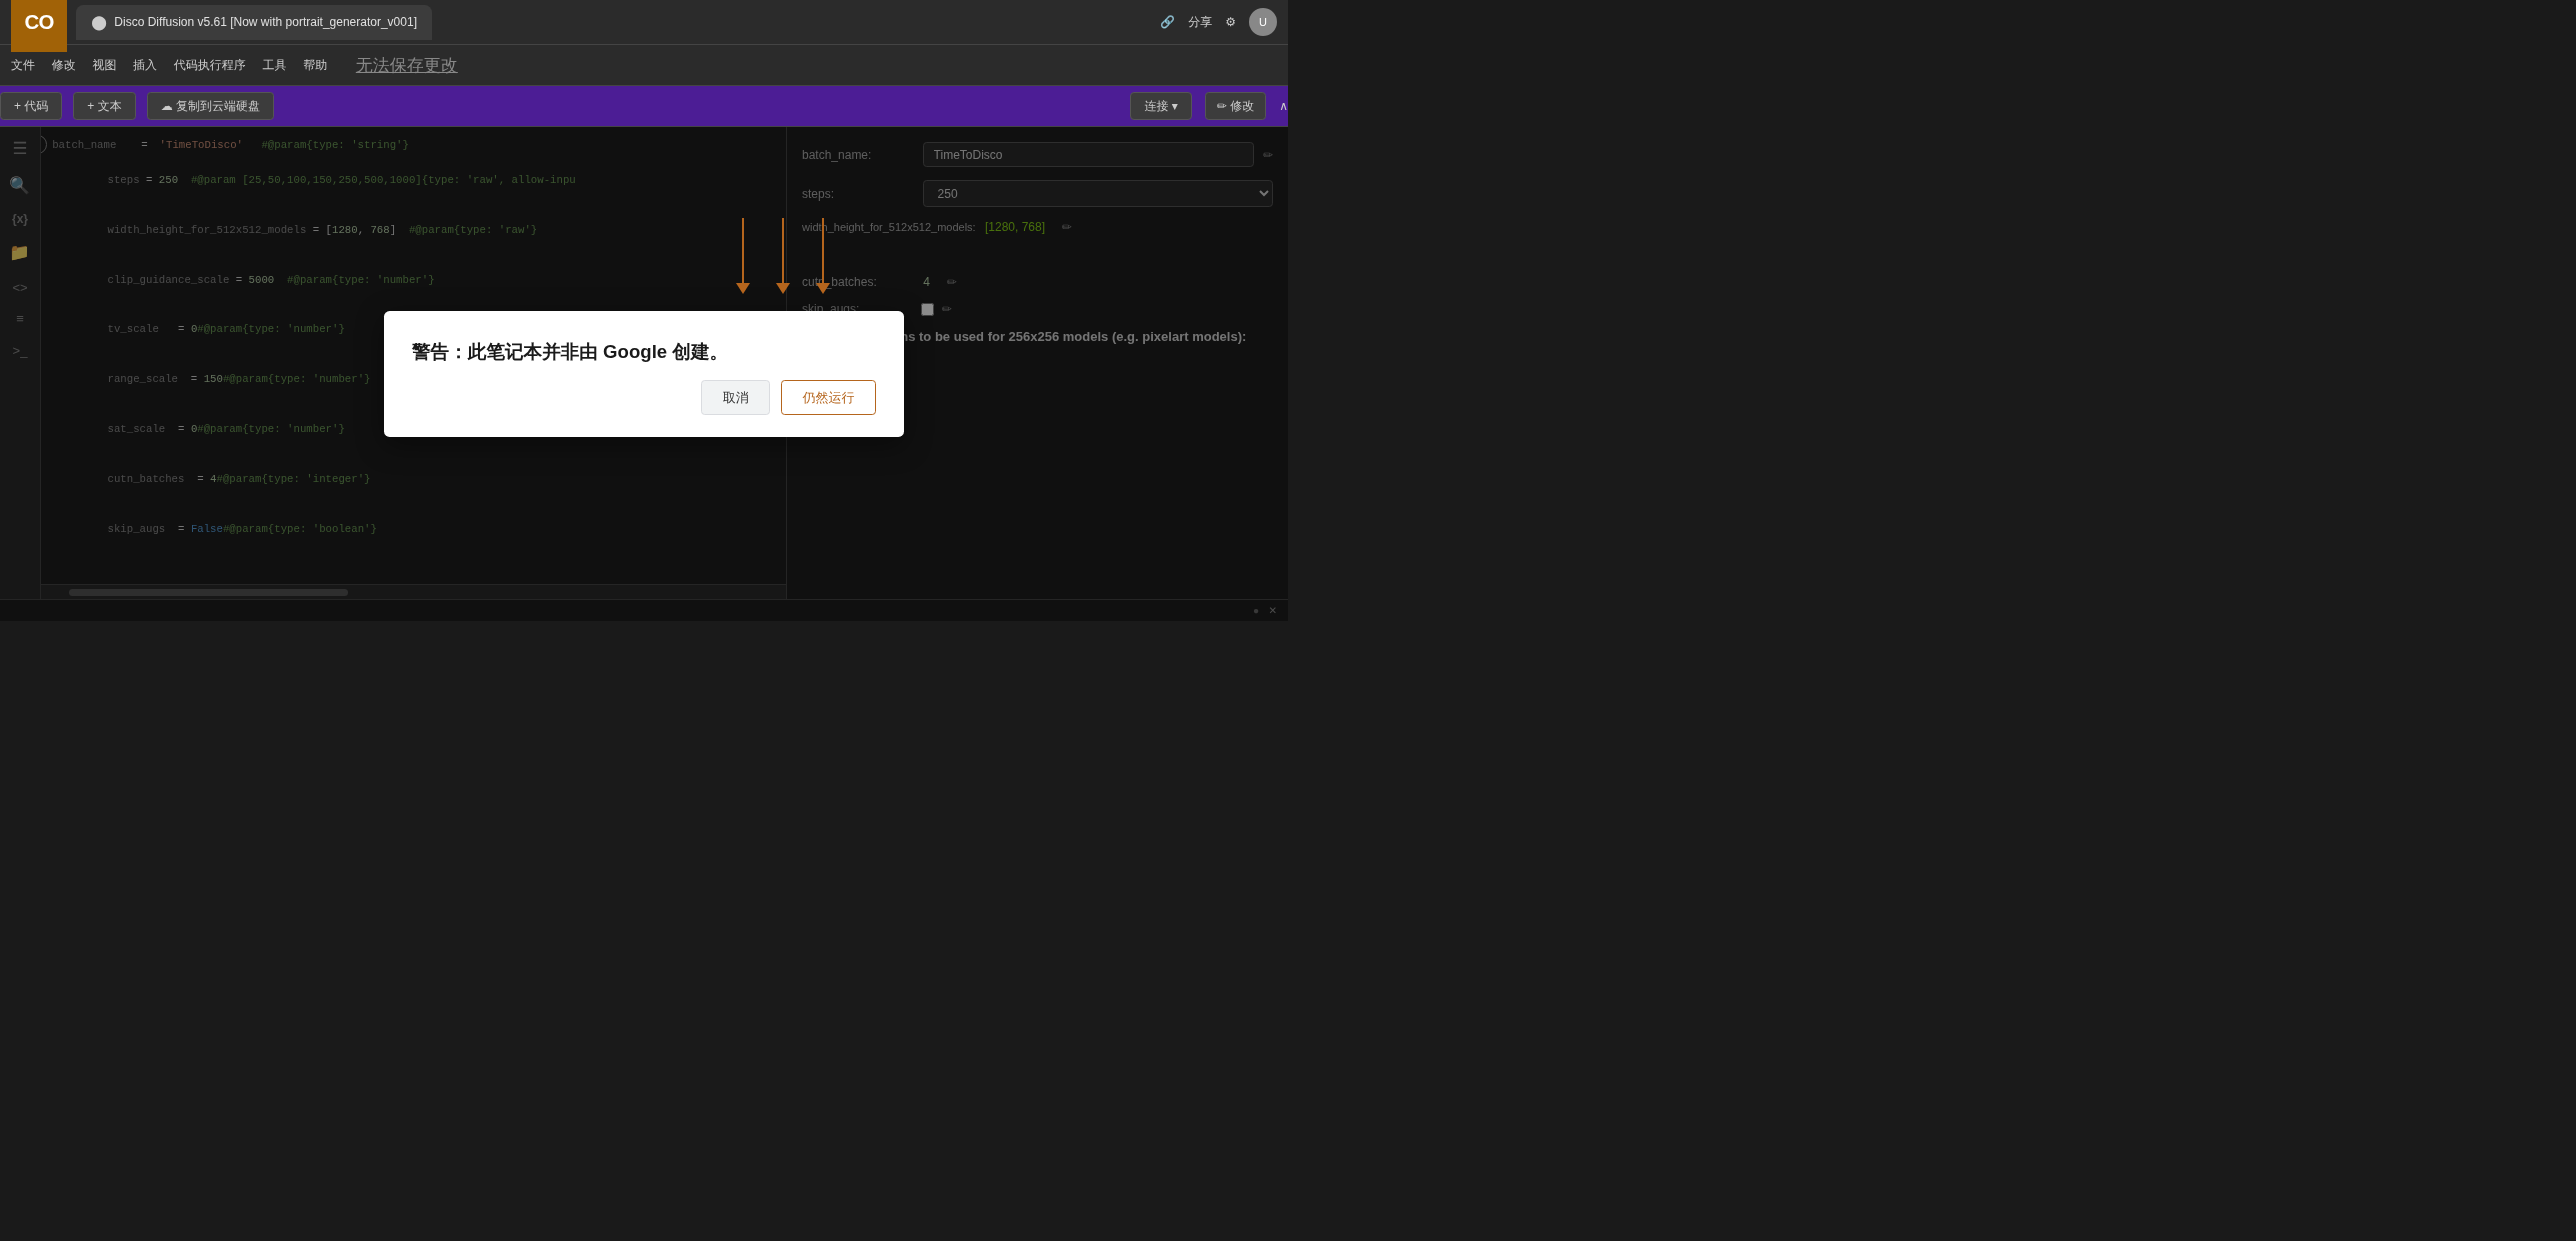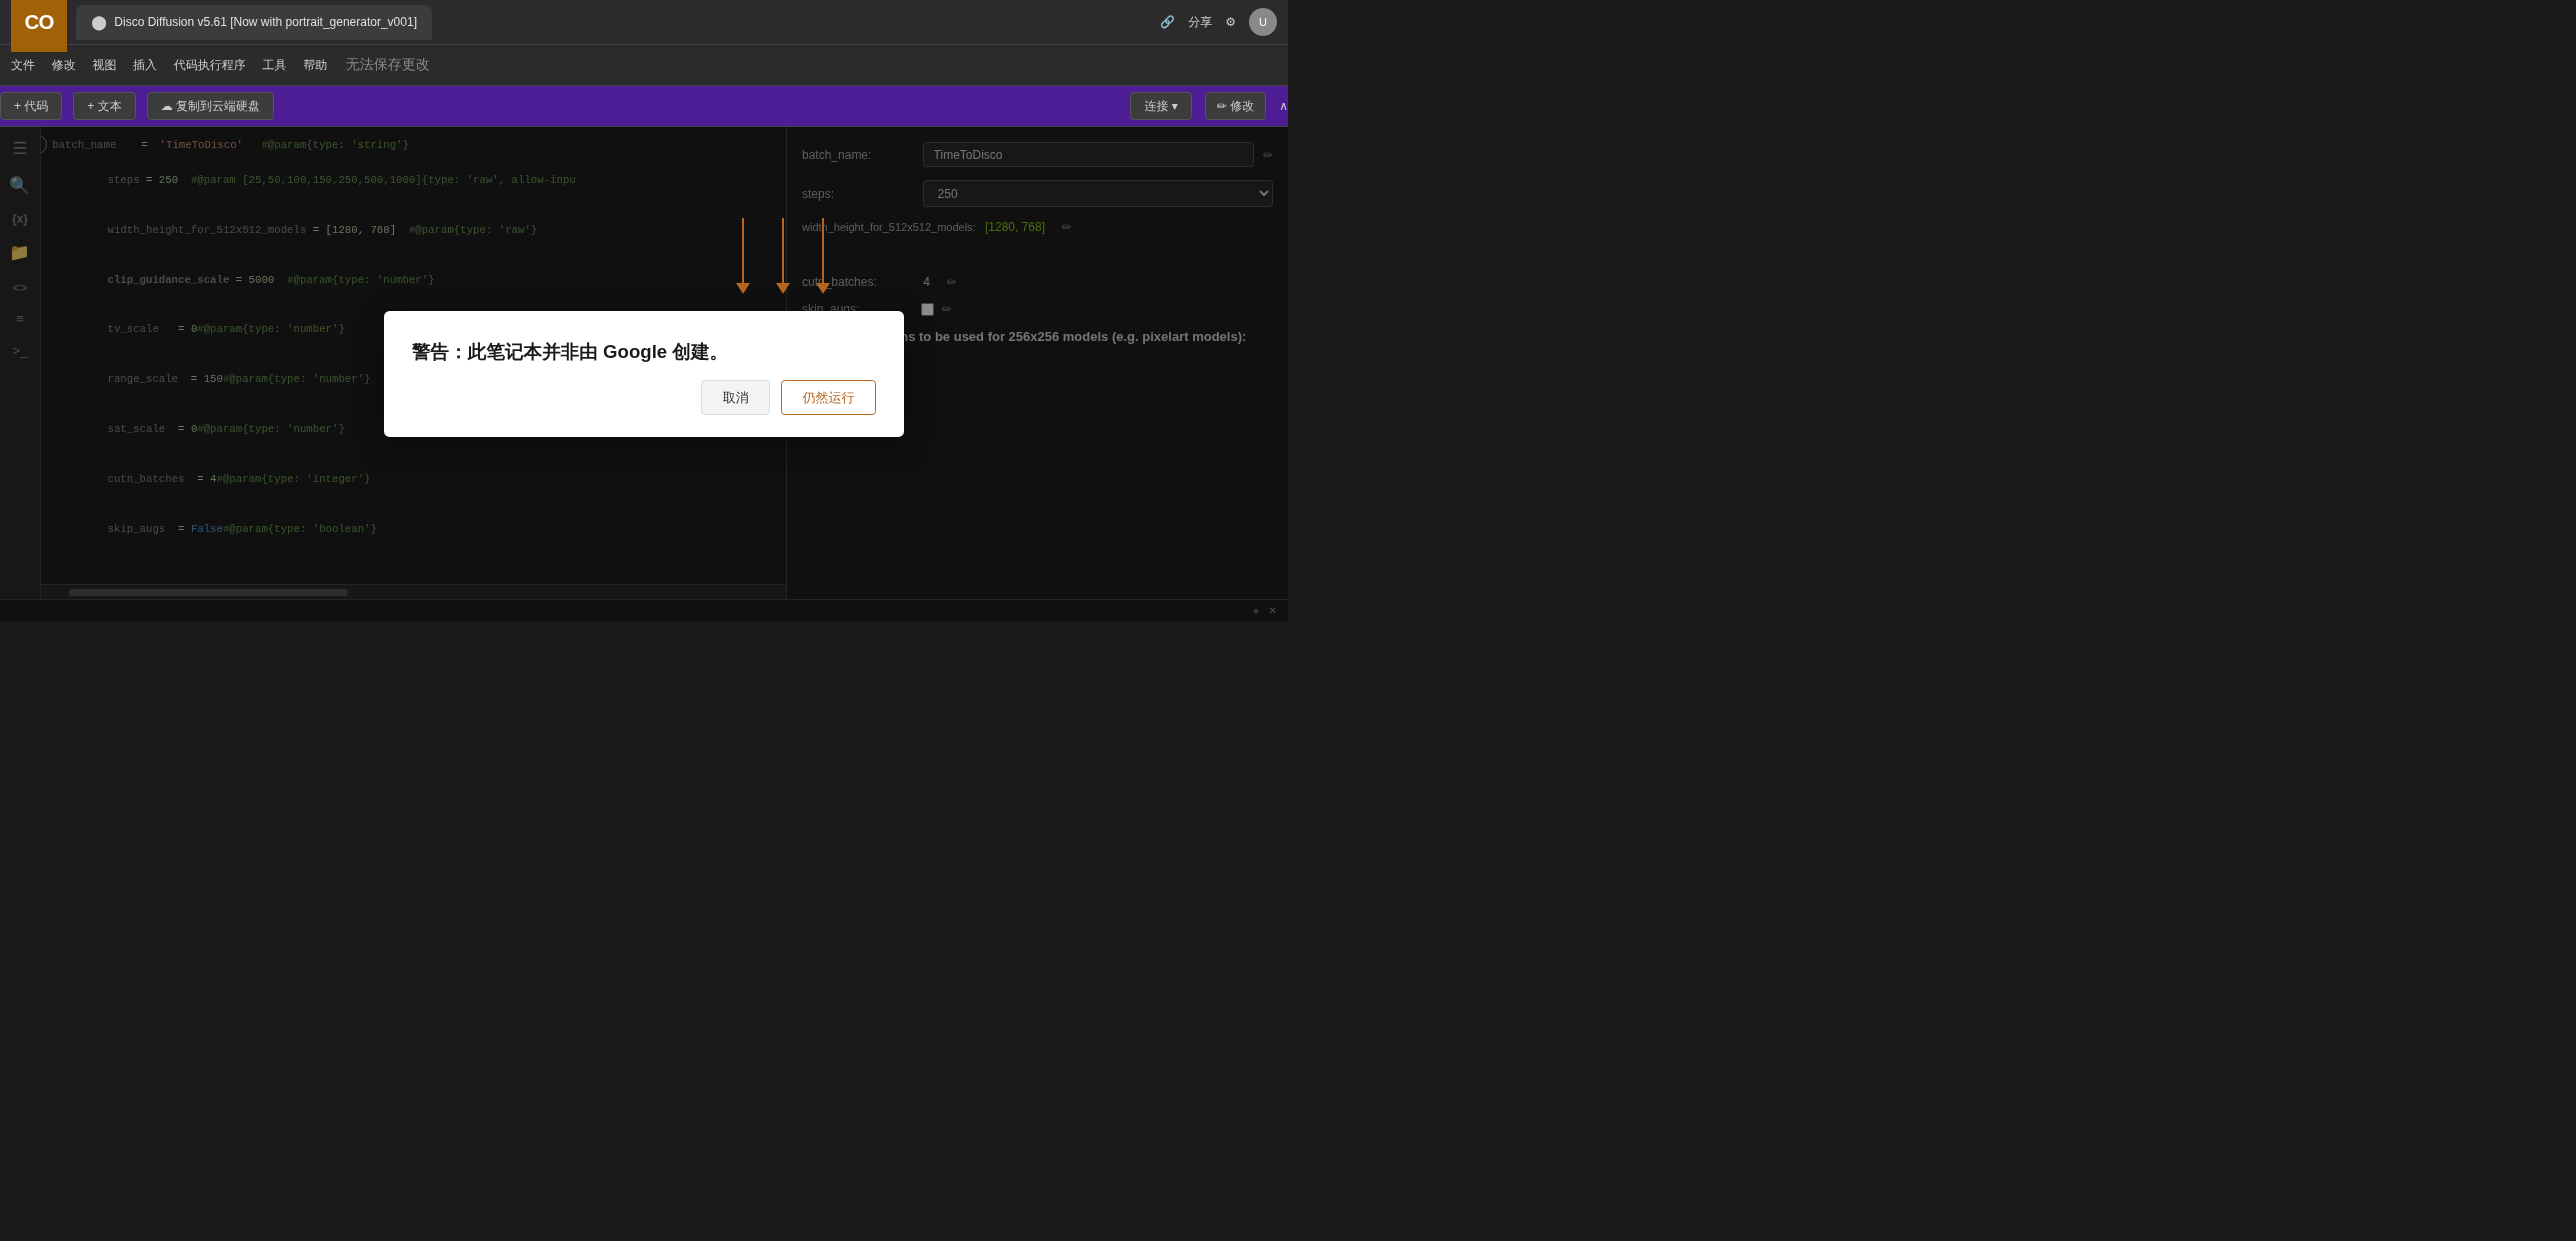--- a/index.html
+++ b/index.html
@@ -91,22 +91,23 @@
     .menu-items {
       display: flex;
       gap: 16.7px;
       align-items: center;
       color: #ccc;
       font-size: 12px;
     }
     .menu-items span { cursor: pointer; }
     .unsaved-link {
       color: #888;
-      font-size: 14px;
-      margin-left: 2px;
+      text-decoration: underline;
+      font-size: 17px;
+      margin-left: 12px;
       cursor: pointer;
     }
 
     
     .cell-toolbar {
       background: #4c1d95;
       height: 41px;
       display: flex;
       align-items: center;
       padding: 0 0;
@@ -436,21 +437,21 @@
       <div class="run-circle">▶</div>
       <span style="color:#888;">batch_name</span><span style="color:#d4d4d4;">   = </span><span class="kw-string">'TimeToDisco'</span><span class="kw-comment">  #@param{type: 'string'}</span>
     </div>
     <div class="code-line">
       <span style="color:#888;">steps</span><span> = </span><span class="kw-number">250</span><span class="kw-comment">  #@param [25,50,100,150,250,500,1000]{type: 'raw', allow-inpu</span>
     </div>
     <div class="code-line">
       <span style="color:#888;">width_height_for_512x512_models</span><span> = [</span><span class="kw-number">1280</span><span>, </span><span class="kw-number">768</span><span>]</span><span class="kw-comment">  #@param{type: 'raw'}</span>
     </div>
     <div class="code-line">
-      <span style="color:#888;font-weight:bold;">clip_guidance_scale</span><span> = </span><span class="kw-number">5000</span><span class="kw-comment">  #@param{type: 'number'}</span>
+      <span style="color:#888;">clip_guidance_scale</span><span> = </span><span class="kw-number">5000</span><span class="kw-comment">  #@param{type: 'number'}</span>
     </div>
     <div class="code-line">
       <span style="color:#888;">tv_scale</span><span>   = </span><span class="kw-number">0</span><span class="kw-comment">#@param{type: 'number'}</span>
     </div>
     <div class="code-line">
       <span style="color:#888;">range_scale</span><span>  = </span><span class="kw-number">150</span><span class="kw-comment">#@param{type: 'number'}</span>
     </div>
     <div class="code-line">
       <span style="color:#888;">sat_scale</span><span>  = </span><span class="kw-number">0</span><span class="kw-comment">#@param{type: 'number'}</span>
     </div>

